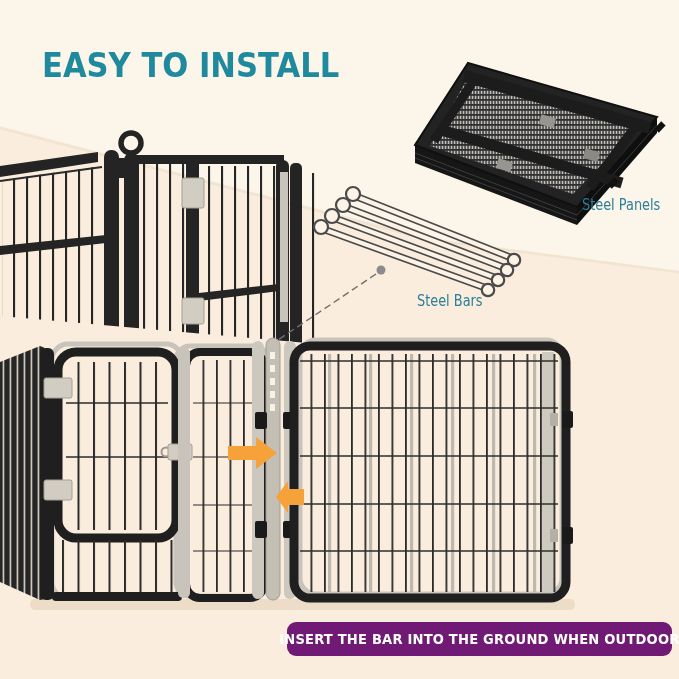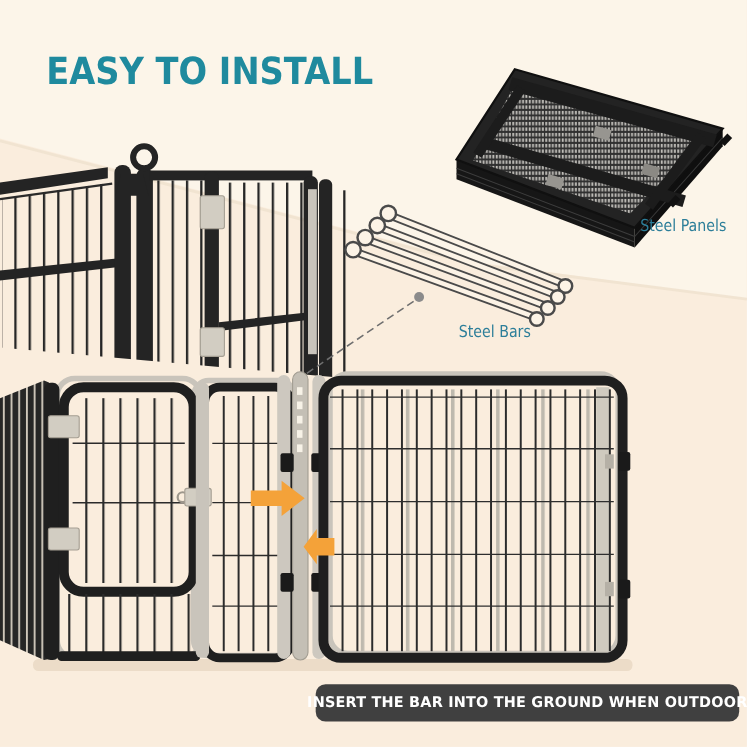--- a/index.html
+++ b/index.html
@@ -19,21 +19,21 @@
     transform:scaleX(.9);transform-origin:left top;white-space:nowrap;
   }
   .callout-label{
     position:absolute;font-size:15px;color:#2c7e99;white-space:nowrap;
     transform:scaleX(.86);transform-origin:left top;
   }
   .label-panels{left:582px;top:196px;}
   .label-bars{left:417px;top:292px;}
   .banner{
     position:absolute;left:287px;top:622px;width:385px;height:34px;
-    background:#404040;border-radius:9px;
+    background:#701a75;border-radius:9px;
     display:flex;align-items:center;justify-content:center;
   }
   .banner-text{
     color:#ffffff;font-size:13.5px;font-weight:bold;letter-spacing:.2px;
     white-space:nowrap;transform:scaleX(.97);
   }
   svg{position:absolute;left:0;top:0;}
 </style>
 </head>
 <body>

